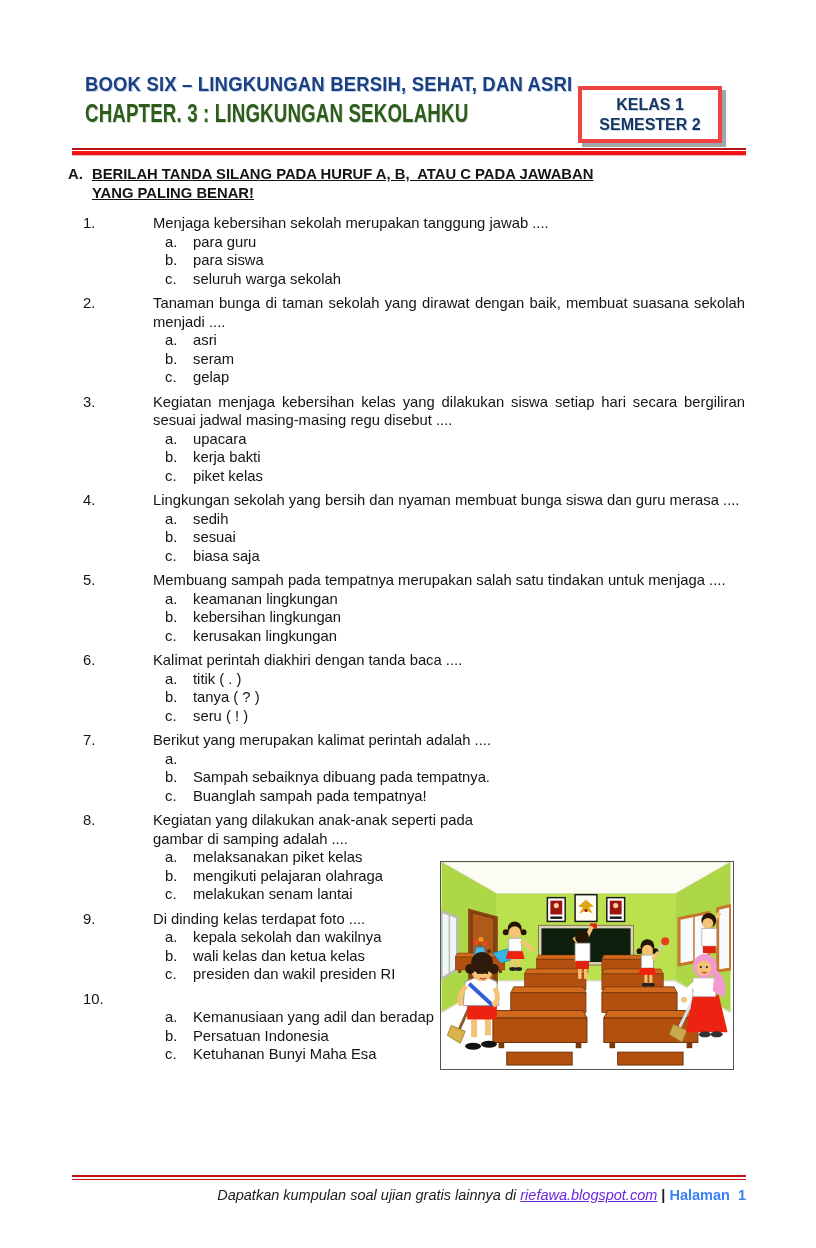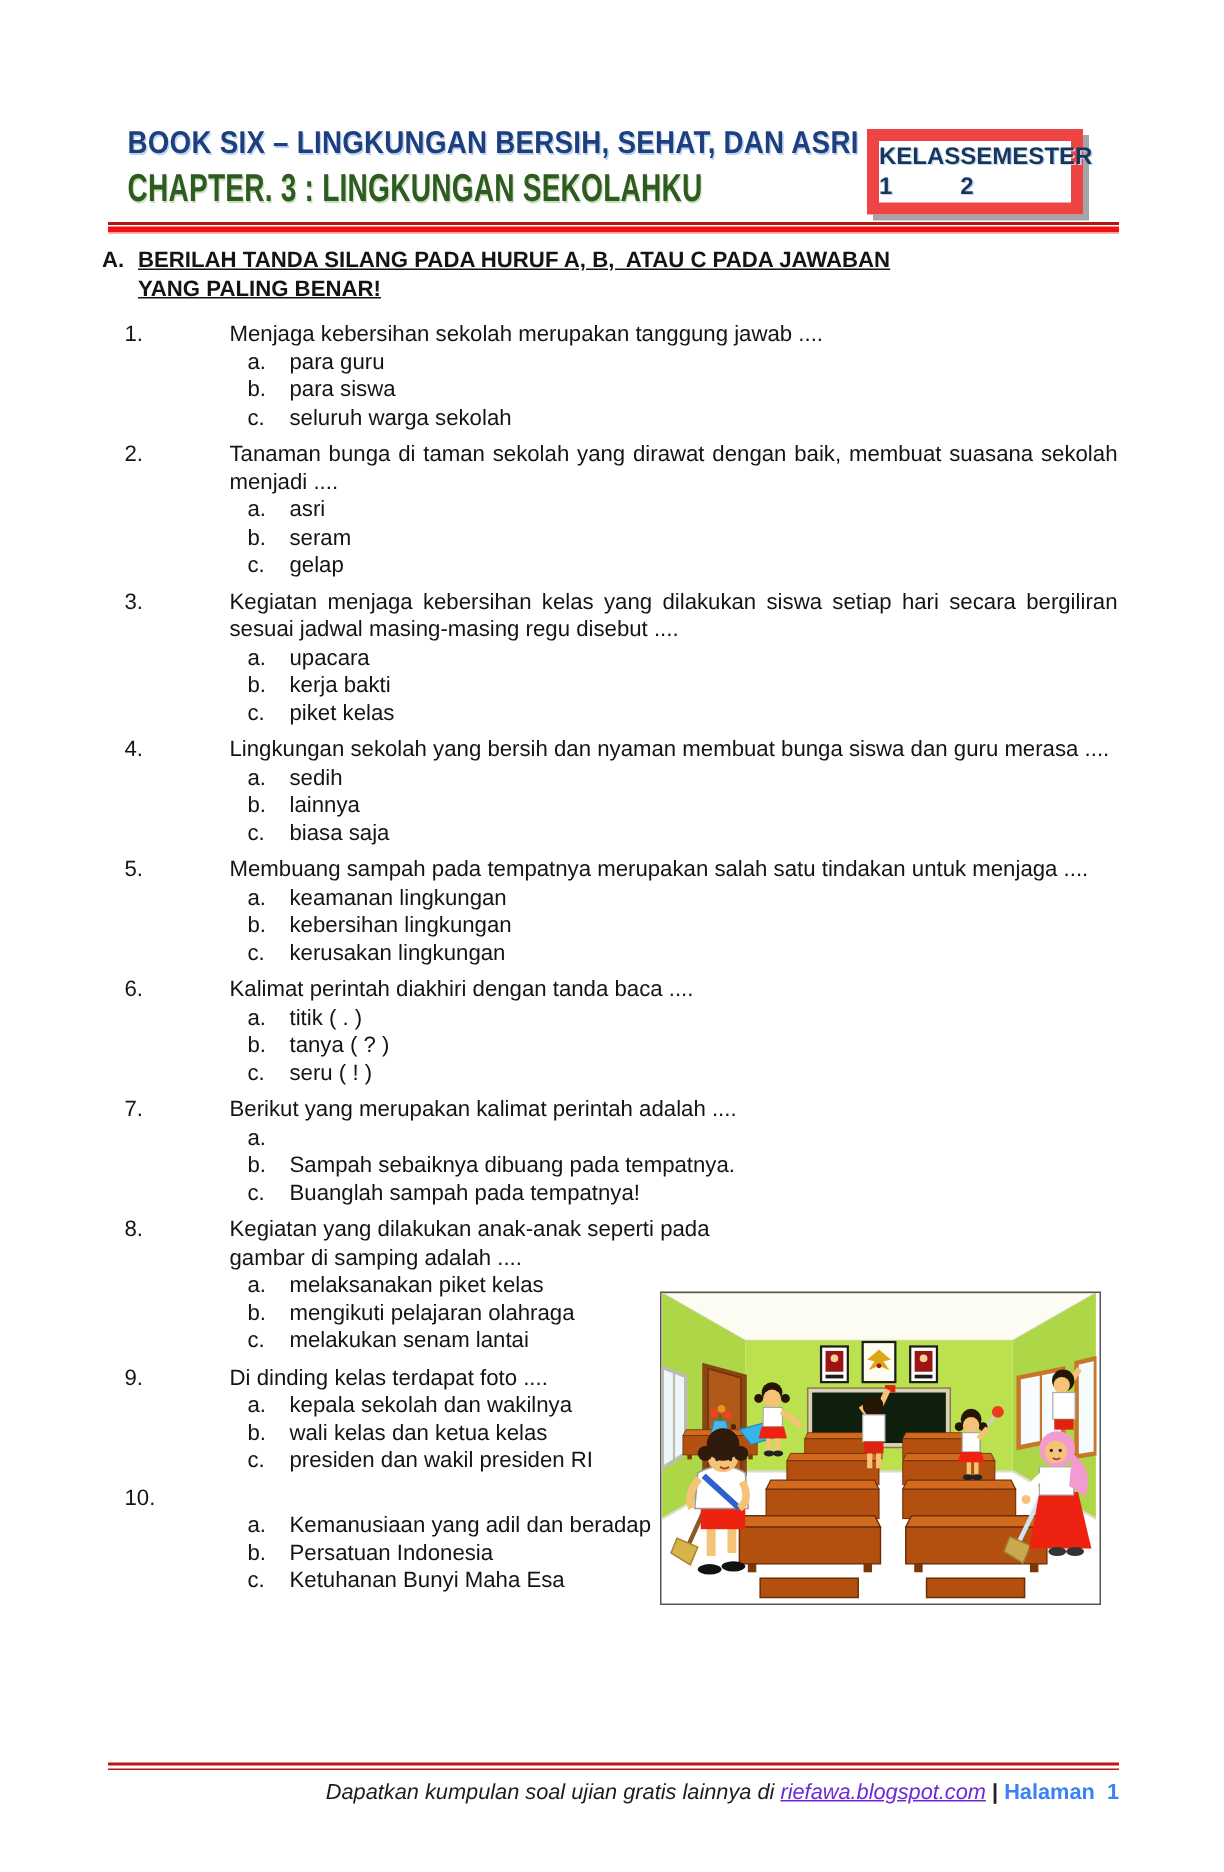--- a/index.html
+++ b/index.html
@@ -1,30 +1,30 @@
 <!DOCTYPE html>
 <html><head>
 <meta charset="utf-8">
 <style>
   html,body{margin:0;padding:0;background:#fff;}
   body{width:816px;height:1248px;position:relative;overflow:hidden;
        font-family:"Liberation Sans",sans-serif;font-size:14.8px;color:#141414;}
   .page{position:absolute;inset:0;background:#fff;}
 
   
-  .hdr{position:absolute;left:85px;top:84px;width:480px;}
+  .hdr{position:absolute;left:85px;top:72px;width:480px;}
   .book-title{color:#1e3f7f;font-weight:bold;font-size:21px;line-height:24px;
               transform:scaleX(0.88);transform-origin:left;white-space:nowrap;
               text-shadow:1px 1px 0 #bcd4ee;letter-spacing:.2px;}
   .chapter-title{color:#2e5b1e;font-weight:bold;font-size:26px;line-height:28px;margin-top:3px;
               transform:scaleX(0.72);transform-origin:left;white-space:nowrap;
               text-shadow:1px 1px 0 #c9ddc2;letter-spacing:.2px;}
   .badge{position:absolute;left:578px;top:86px;width:144px;height:57px;box-sizing:border-box;
-         background:#fff;border:8px solid #ef4444;box-shadow:4px 4px 0 #a2a6ab;
-         display:flex;flex-direction:row;align-items:center;
+         background:#fff;border:4px solid #ef4444;box-shadow:4px 4px 0 #a2a6ab;
+         display:flex;flex-direction:column;align-items:center;justify-content:center;
          font-weight:bold;font-size:16px;line-height:20px;color:#17365d;
          text-shadow:1px 1px 0 #c7d8ee;}
   .rule{position:absolute;left:72px;width:674px;top:148px;}
   .rule .r1{height:2px;background:#b31414;}
   .rule .r2{height:4px;background:#f31212;margin-top:1px;}
   .rule .r3{height:1px;background:#f6b6b6;}
 
   
   main{position:absolute;left:68px;top:165px;width:677px;}
   .section-heading{display:flex;font-weight:bold;line-height:19px;}
@@ -167,21 +167,21 @@
     <div class="options">
 
     <div class="option">
         <span class="opt-spacer"></span>
         <span class="opt-letter">a.</span>
         <span class="opt-text">sedih</span>
       </div>
             <div class="option">
         <span class="opt-spacer"></span>
         <span class="opt-letter">b.</span>
-        <span class="opt-text">lainnya</span>
+        <span class="opt-text">sesuai</span>
       </div>
             <div class="option">
         <span class="opt-spacer"></span>
         <span class="opt-letter">c.</span>
         <span class="opt-text">biasa saja</span>
       </div>
           </div>
   </div>
         <div class="question">
     <div class="q-row">

